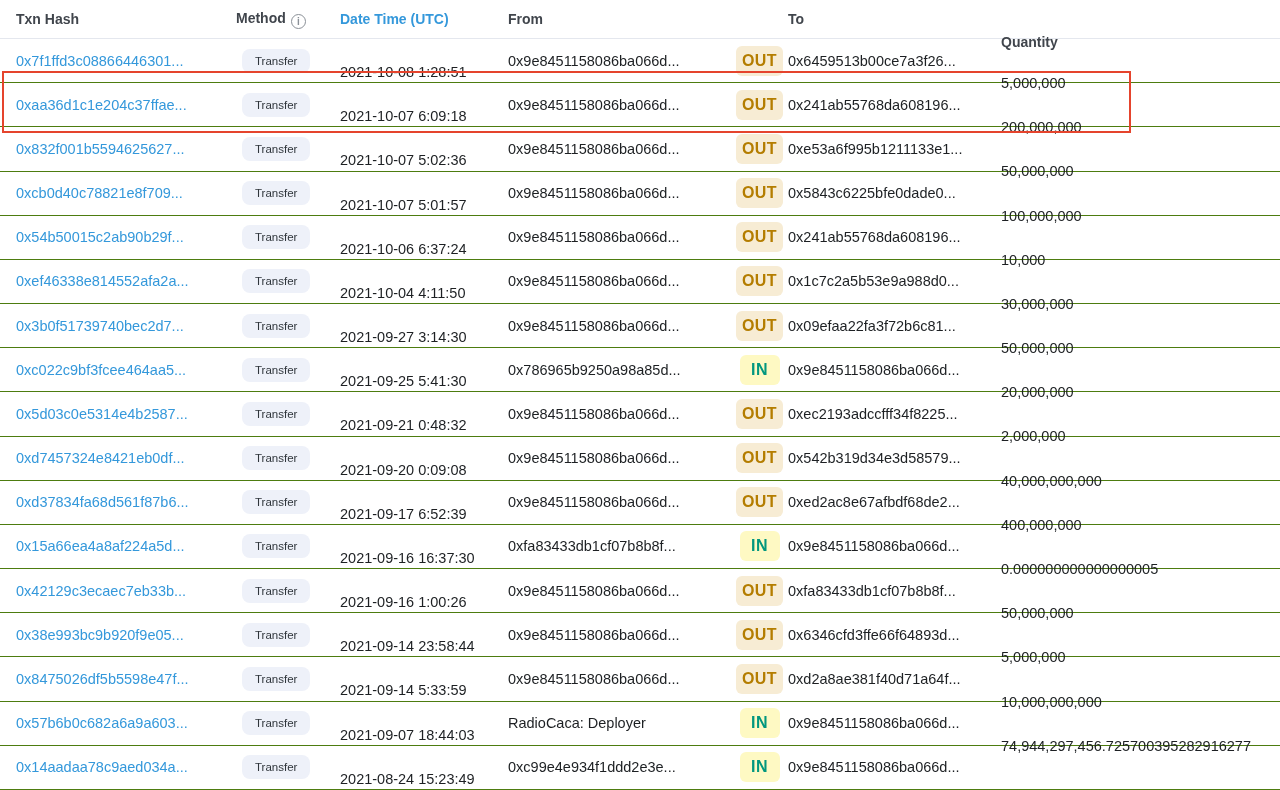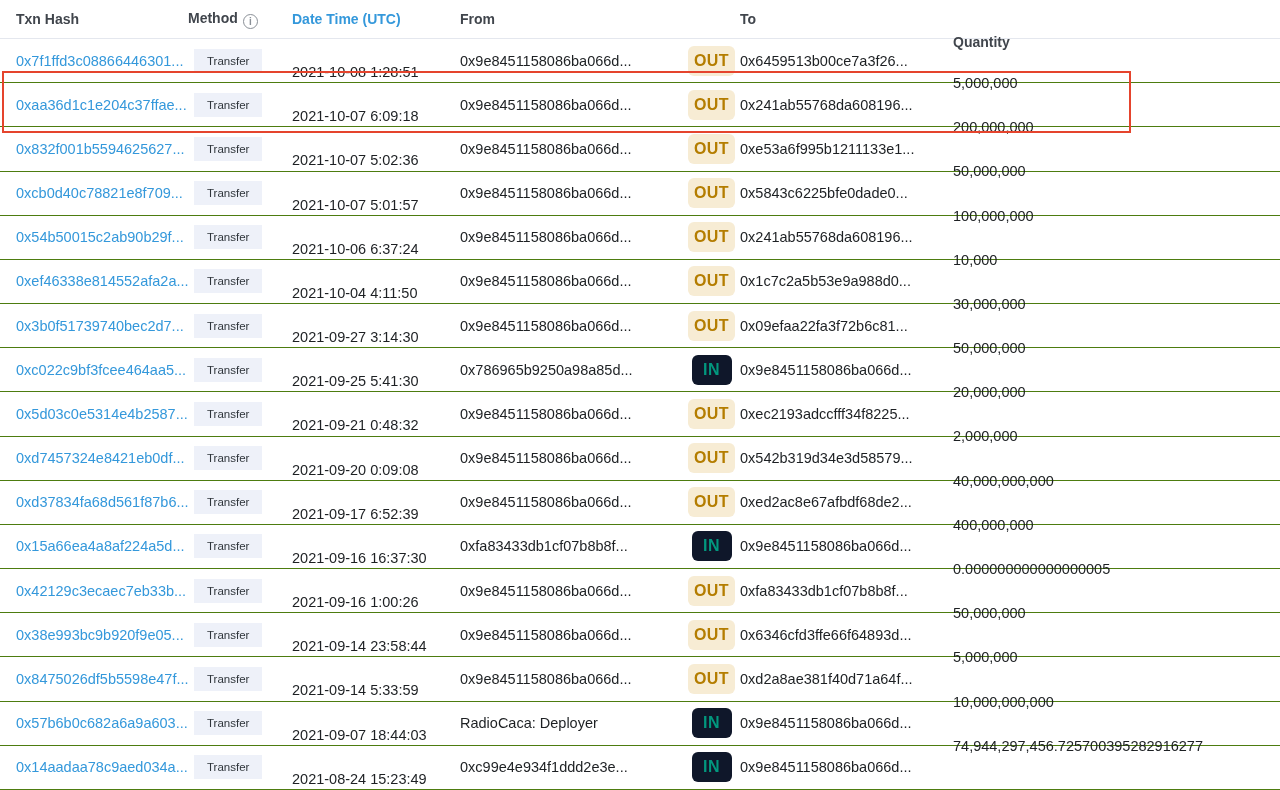--- a/index.html
+++ b/index.html
@@ -7,21 +7,21 @@
   body {
     width: 1280px; height: 790px;
     font-family: "Liberation Sans", "DejaVu Sans", sans-serif;
     color: #1d2023;
     position: relative;
     overflow: hidden;
   }
   .table-wrap { width: 1280px; }
 
   
-  .c1 { width: 188px; padding-left: 16px; }
+  .c1 { width: 236px; padding-left: 16px; }
   .c2 { width: 104px; }
   .c3 { width: 168px; }
   .c4 { width: 223px; }
   .c5 { width: 57px; display: flex; justify-content: center; }
   .c6 { width: 213px; }
   .c7 { flex: 1; padding-right: 16px; margin-top: 45px; }
   .cell { white-space: nowrap; overflow: hidden; }
 
   
   .thead {
@@ -50,34 +50,34 @@
   .plain-addr { color: #1d2023; }
   .date-cell { color: #1d2023; margin-top: 23px; }
   .qty-cell { color: #1d2023; }
 
   
   .method-badge {
     display: inline-block;
     margin-left: 6px;
     padding: 6px 13px;
     background: #eef1f9;
-    border-radius: 0;
+    border-radius: 8px;
     font-size: 11.5px; color: #2f353b;
     cursor: default;
   }
   .dir-badge {
     display: inline-block;
     min-width: 40px;
     padding: 6px 6px;
     border-radius: 6px;
     font-size: 16px; font-weight: bold; letter-spacing: .4px;
     text-align: center;
   }
   .dir-badge.out { background: #f7ecd4; color: #b47d00; }
-  .dir-badge.in  { background: #0f172a; color: #02977e; }
+  .dir-badge.in  { background: #fef9c3; color: #02977e; }
 
   
   .highlight-box {
     position: absolute;
     left: 2px; top: 71px;
     width: 1129px; height: 62px;
     border: 2px solid #e5442d;
     pointer-events: none;
   }
 </style>

